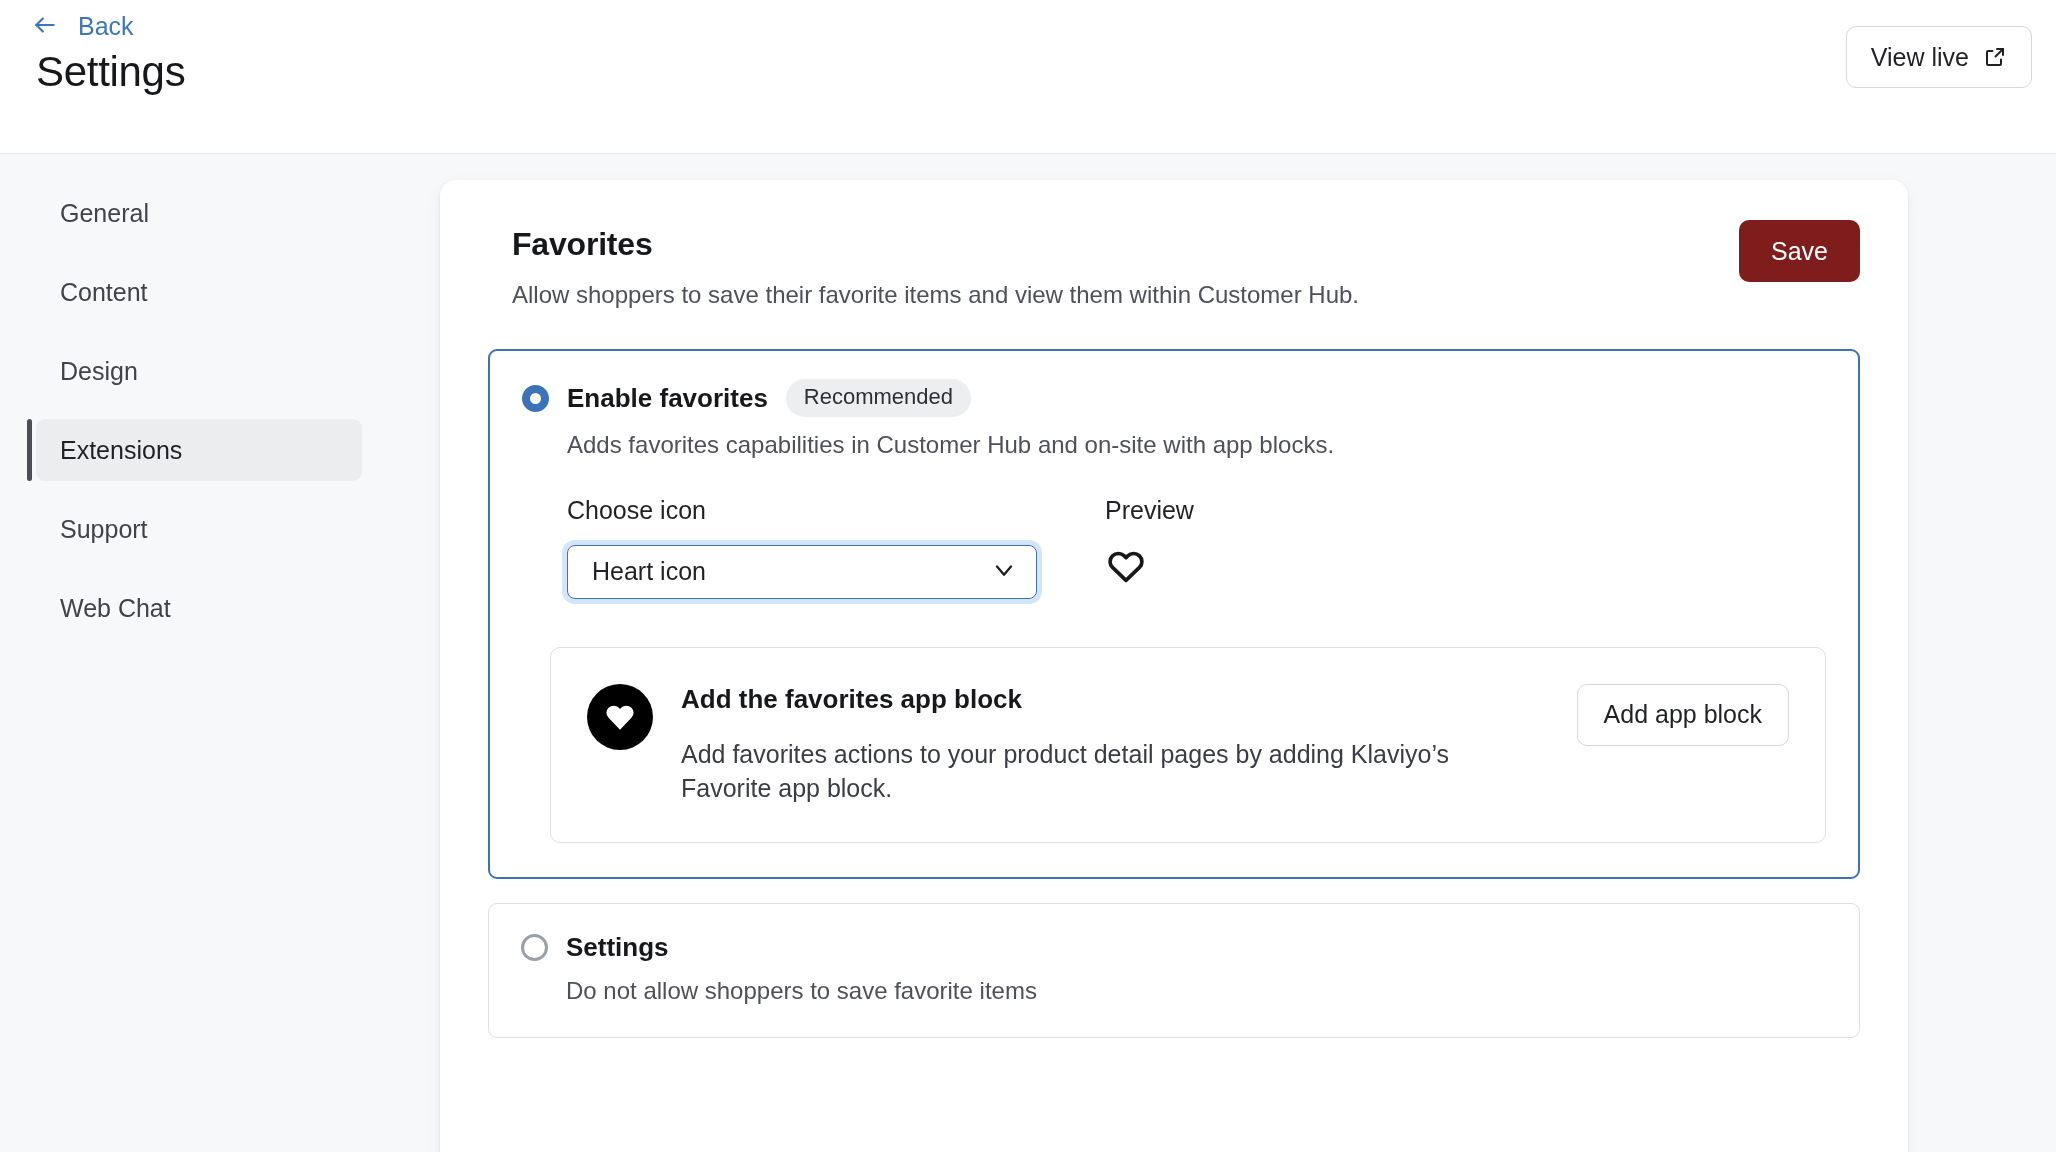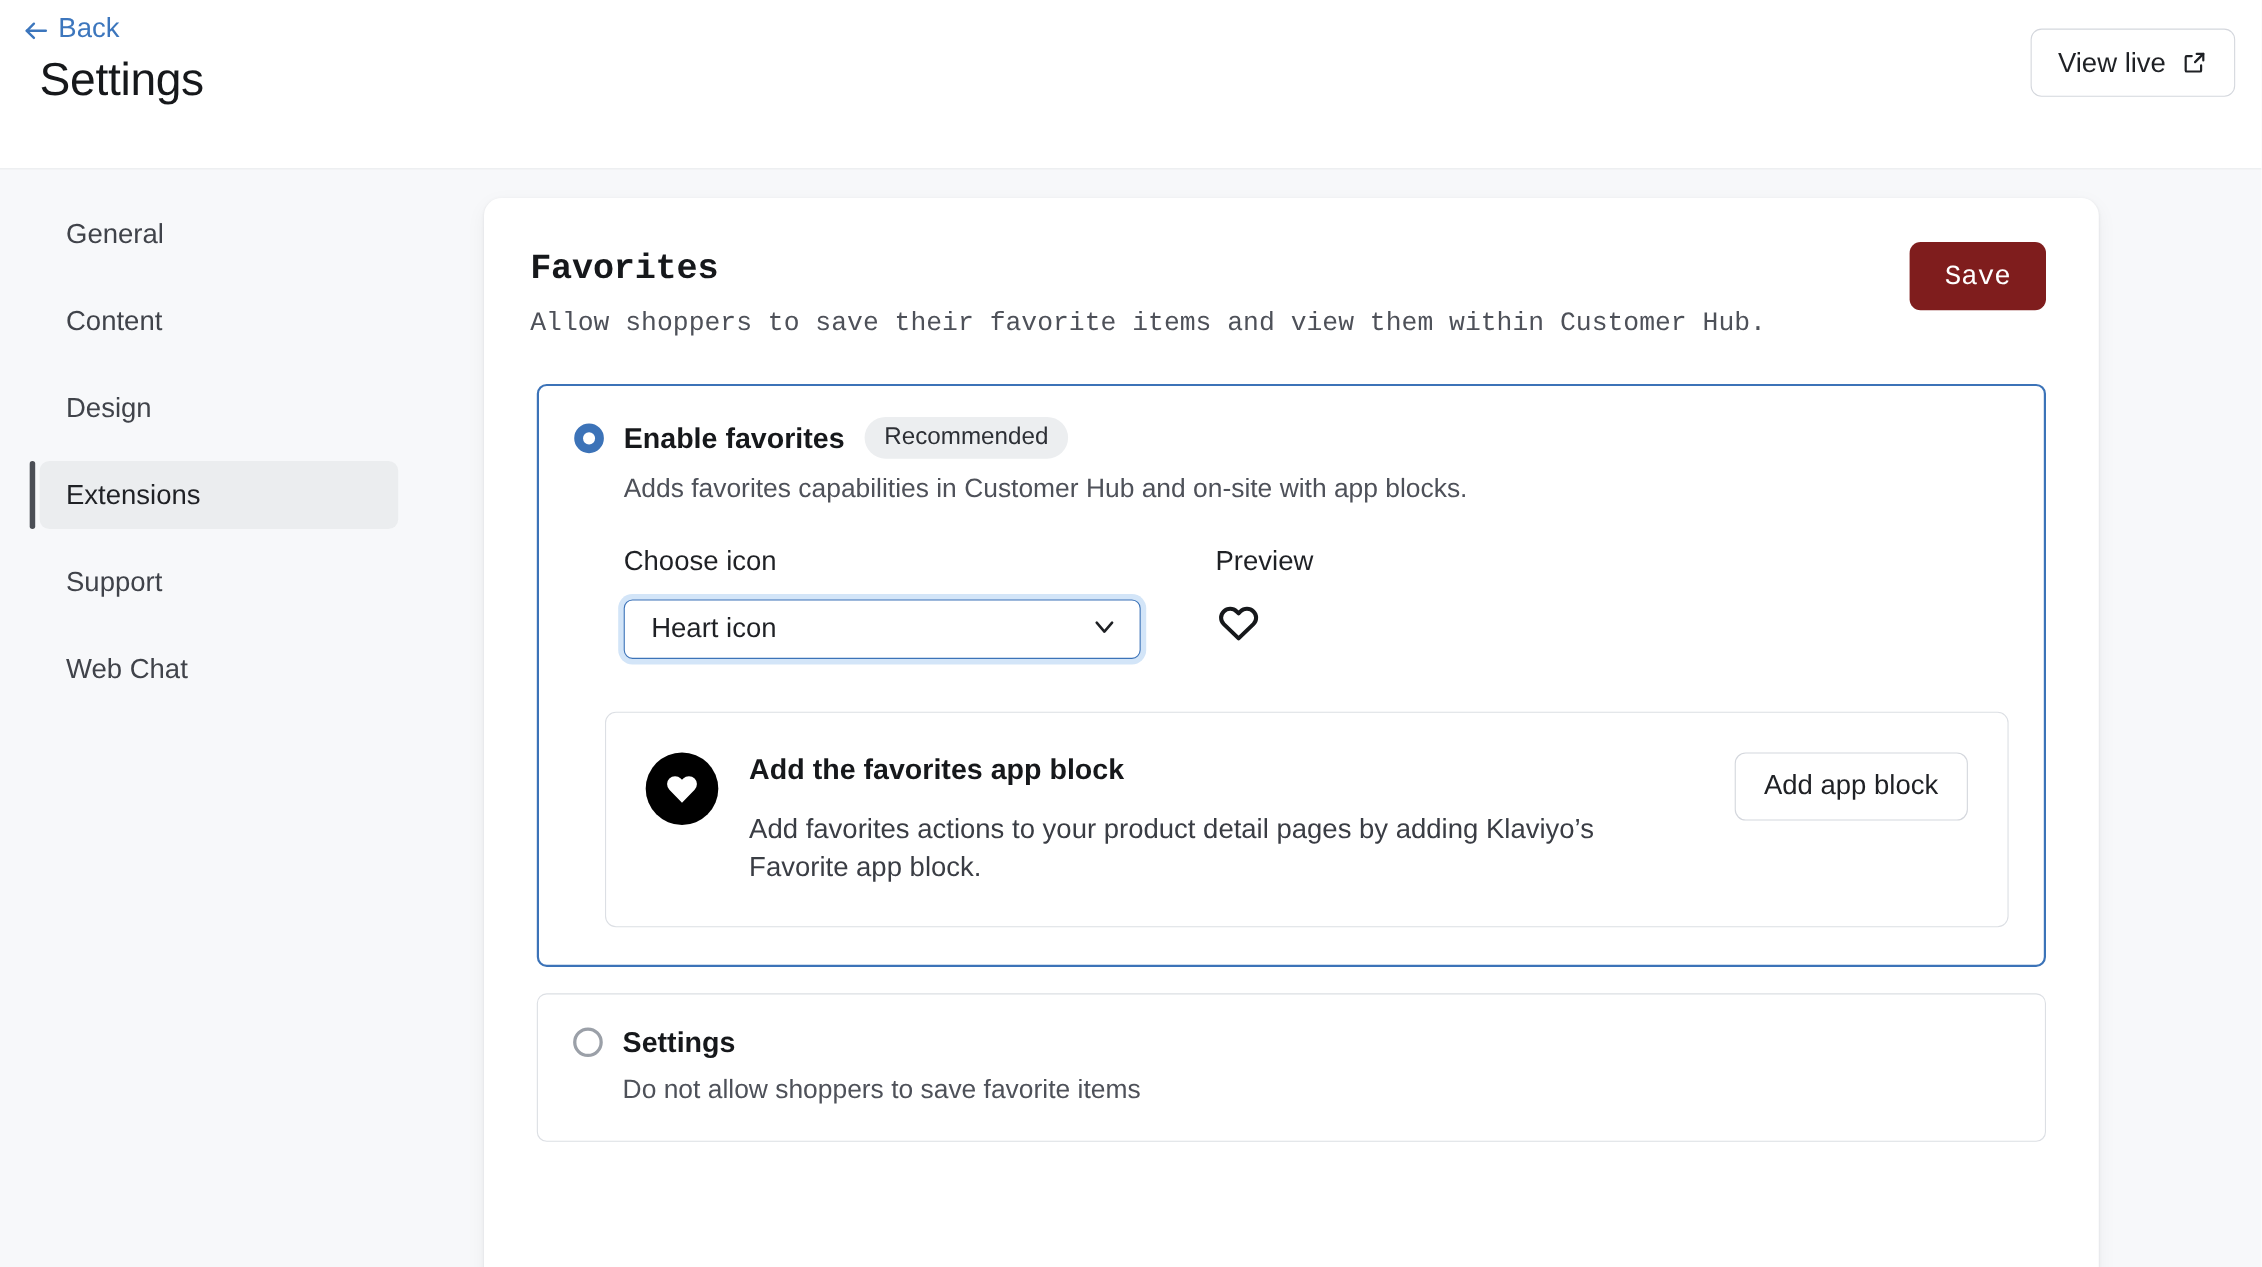--- a/index.html
+++ b/index.html
@@ -19,25 +19,25 @@
   
   .topbar {
     position: relative;
     height: 154px;
     background: #ffffff;
     border-bottom: 1px solid #e6e8ec;
     box-sizing: border-box;
   }
   .back-link {
     position: absolute;
-    left: 20px;
+    left: 32px;
     top: 12px;
     display: flex;
-    align-items: flex-end;
-    gap: 7px;
+    align-items: flex-start;
+    gap: 20px;
     color: #3c76bd;
     font-size: 25px;
     cursor: pointer;
     text-decoration: none;
   }
   .back-arrow {
     display: inline-flex;
     width: 26px;
     height: 26px;
     align-items: center;
@@ -121,22 +121,21 @@
     top: 26px;
     width: 1468px;
     height: 1096px;
     background: #ffffff;
     border-radius: 16px;
     box-shadow: 0 1px 3px rgba(20,24,33,0.09), 0 6px 18px rgba(20,24,33,0.05);
     box-sizing: border-box;
   }
   .card-head {
     position: relative;
-    padding: 46px 48px 0 42px;
-    font-family: Liberation Mono, monospace;
+    padding: 46px 48px 0 72px;
   }
   .card-title {
     margin: 0;
     font-size: 32px;
     font-weight: 700;
     letter-spacing: -0.2px;
     color: #16181b;
   }
   .card-sub {
     margin: 16px 0 0 0;

